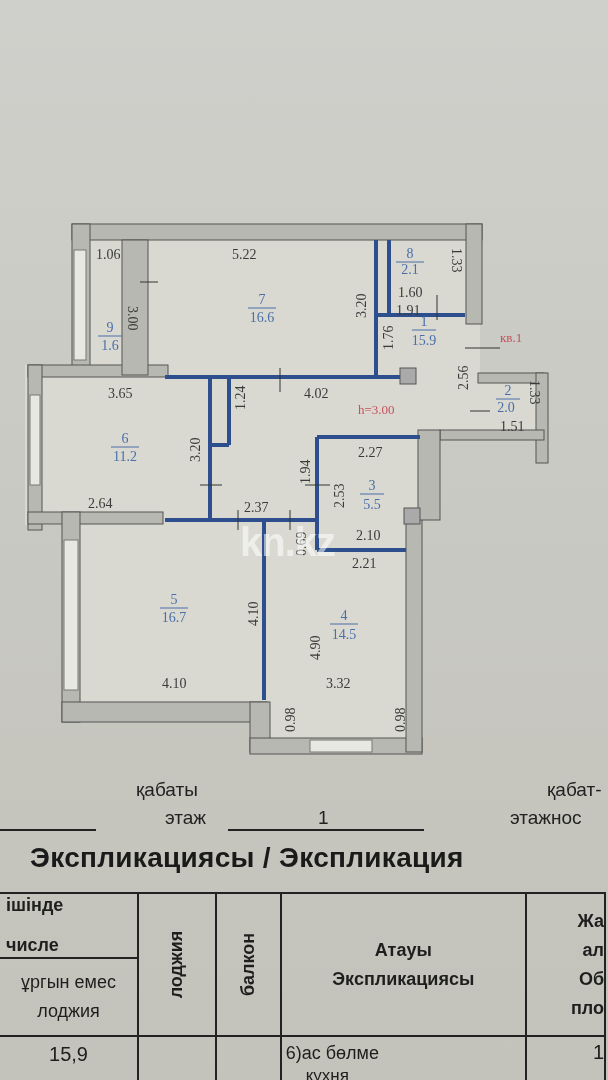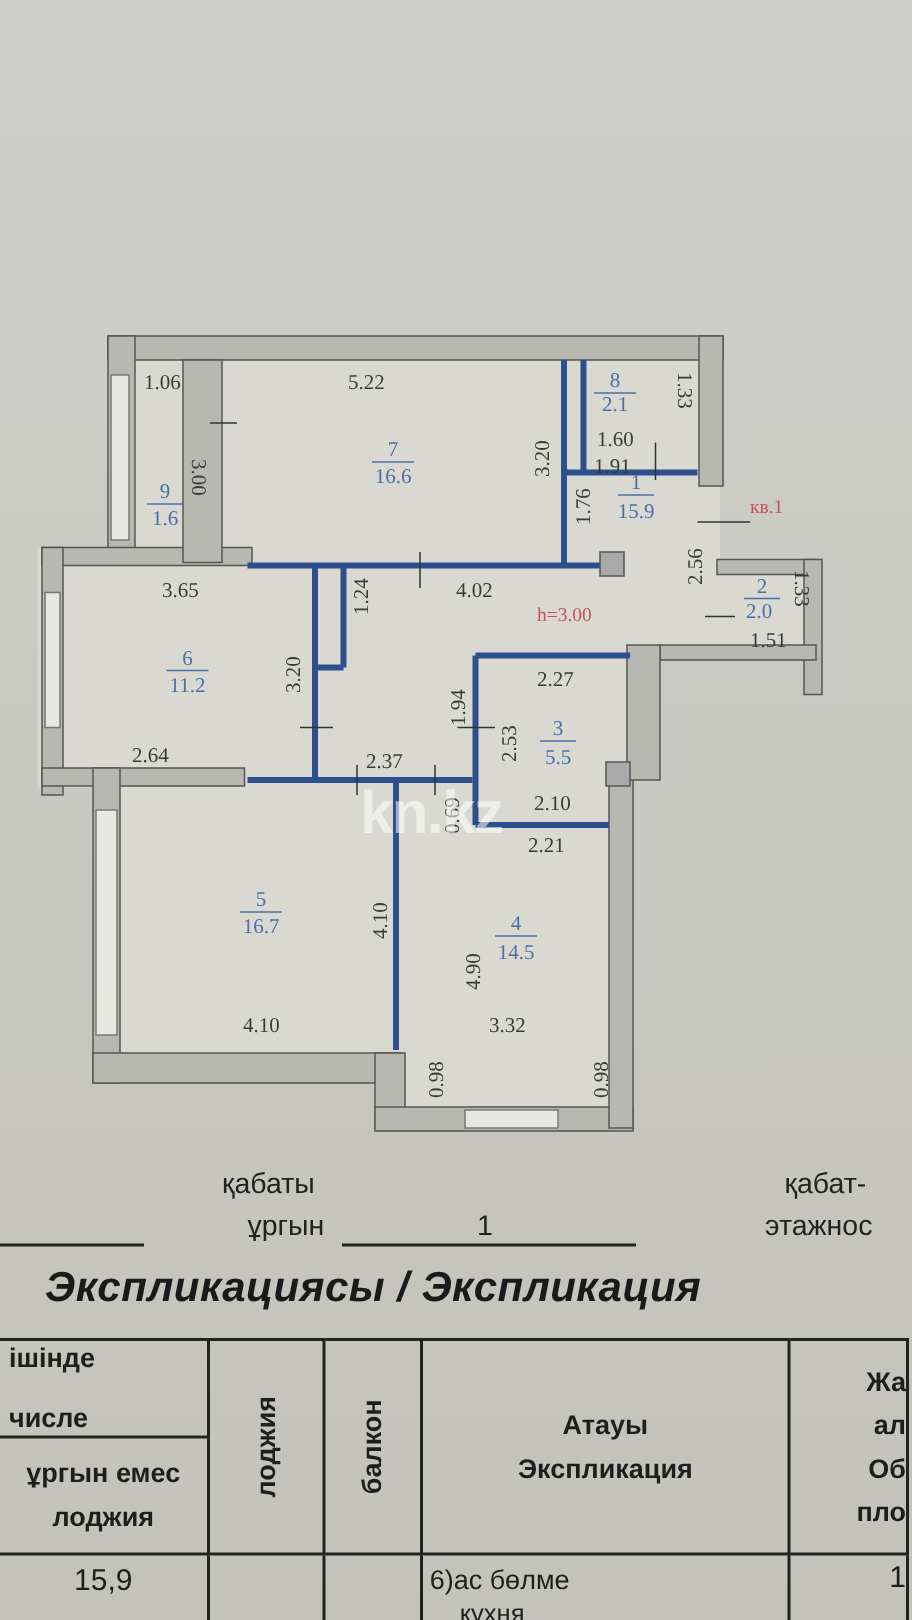--- a/index.html
+++ b/index.html
@@ -10,21 +10,21 @@
   }
   .plan { position:absolute; left:0; top:0; width:608px; height:780px; }
   .dim { font-family:"Liberation Serif", serif; font-size:14px; fill:#3a3a3a; }
   .room-num { font-family:"Liberation Serif", serif; font-size:14px; fill:#4a6fa8; }
   .red { font-family:"Liberation Serif", serif; font-size:13px; fill:#c8505a; }
   .watermark { position:absolute; left:240px; top:520px; font-size:40px; color:rgba(255,255,255,0.55); font-weight:bold; letter-spacing:-1px; }
 
   .floor-row { position:absolute; left:0; top:775px; width:608px; height:60px; font-size:19px; color:#222; }
   .floor-row .lbl { position:absolute; }
   .floor-row .line { position:absolute; border-bottom:2px solid #222; }
-  .title { position:absolute; left:30px; top:842px; font-size:28px; font-weight:bold; color:#1a1a1a; letter-spacing:0.3px;font-style:italic; }
+  .title { position:absolute; left:30px; top:842px; font-size:28px; font-weight:bold; color:#1a1a1a; letter-spacing:0.3px; }
 
   table.expl { position:absolute; left:-2px; top:892px; border-collapse:collapse; color:#1e1e1e; font-size:18px; }
   table.expl td { border:2px solid #222; padding:0; vertical-align:middle; }
   .vert { display:inline-block; transform:rotate(-90deg); white-space:nowrap; font-weight:bold; font-size:18px; }
 </style>
 </head>
 <body>
 
 <svg class="plan" viewBox="0 0 608 780" width="608" height="780">
 
@@ -155,57 +155,57 @@
     <text class="dim" x="0" y="0" transform="translate(405,732) rotate(-90)">0.98</text>
   </g>
 
   <text class="red" x="500" y="342">кв.1</text>
   <text class="red" x="358" y="414">h=3.00</text>
 </svg>
 
 <div class="watermark">kn.kz</div>
 
 <div class="floor-row">
-  <span class="lbl" style="left:148px; top:4px;">қабаты</span>
-  <span class="lbl" style="left:165px; top:32px;">ұргын</span>
+  <span class="lbl" style="left:136px; top:4px;">қабаты</span>
+  <span class="lbl" style="left:165px; top:32px;">этаж</span>
   <div class="line" style="left:0; top:54px; width:96px;"></div>
   <div class="line" style="left:228px; top:54px; width:196px;"></div>
   <span class="lbl" style="left:318px; top:32px;">1</span>
-  <span class="lbl" style="left:523px; top:4px;">қабат-</span>
+  <span class="lbl" style="left:547px; top:4px;">қабат-</span>
   <span class="lbl" style="left:510px; top:32px;">этажнос</span>
 </div>
 
 <div class="title">Экспликациясы / Экспликация</div>
 
 <table class="expl">
   <tbody>
       <tr>
     <td style="width:136px; height:63px; font-weight:bold; padding-left:6px;">
       <div>ішінде</div>
       <div style="margin-top:19px;">числе</div>
     </td>
     <td rowspan="2" style="width:76px; text-align:center;">
       <span class="vert">лоджия</span>
     </td>
     <td rowspan="2" style="width:62px; text-align:center;">
       <span class="vert">балкон</span>
     </td>
     <td rowspan="2" style="width:250px; text-align:center; font-weight:bold;">
       <div>Атауы</div>
-      <div style="margin-top:8px;">Экспликация</div>
+      <div style="margin-top:8px;">Экспликациясы</div>
     </td>
     <td rowspan="2" style="width:80px; font-weight:bold; text-align:right; line-height:29px; padding-right:0; overflow:hidden;">
       <div>Жа</div>
       <div>ал</div>
       <div>Об</div>
       <div>пло</div>
     </td>
   </tr>
   <tr>
-    <td style="height:76px; font-weight:bold; text-align:center;margin-left:44px;">
+    <td style="height:76px; font-weight:normal; text-align:center;margin-left:44px;">
       <div>ұргын емес</div>
       <div style="margin-top:8px;">лоджия</div>
     </td>
   </tr>
   <tr>
     <td style="height:50px; text-align:center; vertical-align:top; padding-top:6px; font-size:20px;">15,9</td>
     <td></td>
     <td></td>
     <td style="vertical-align:top; padding-top:6px; padding-left:4px;">
       <div>6)ас бөлме</div>

